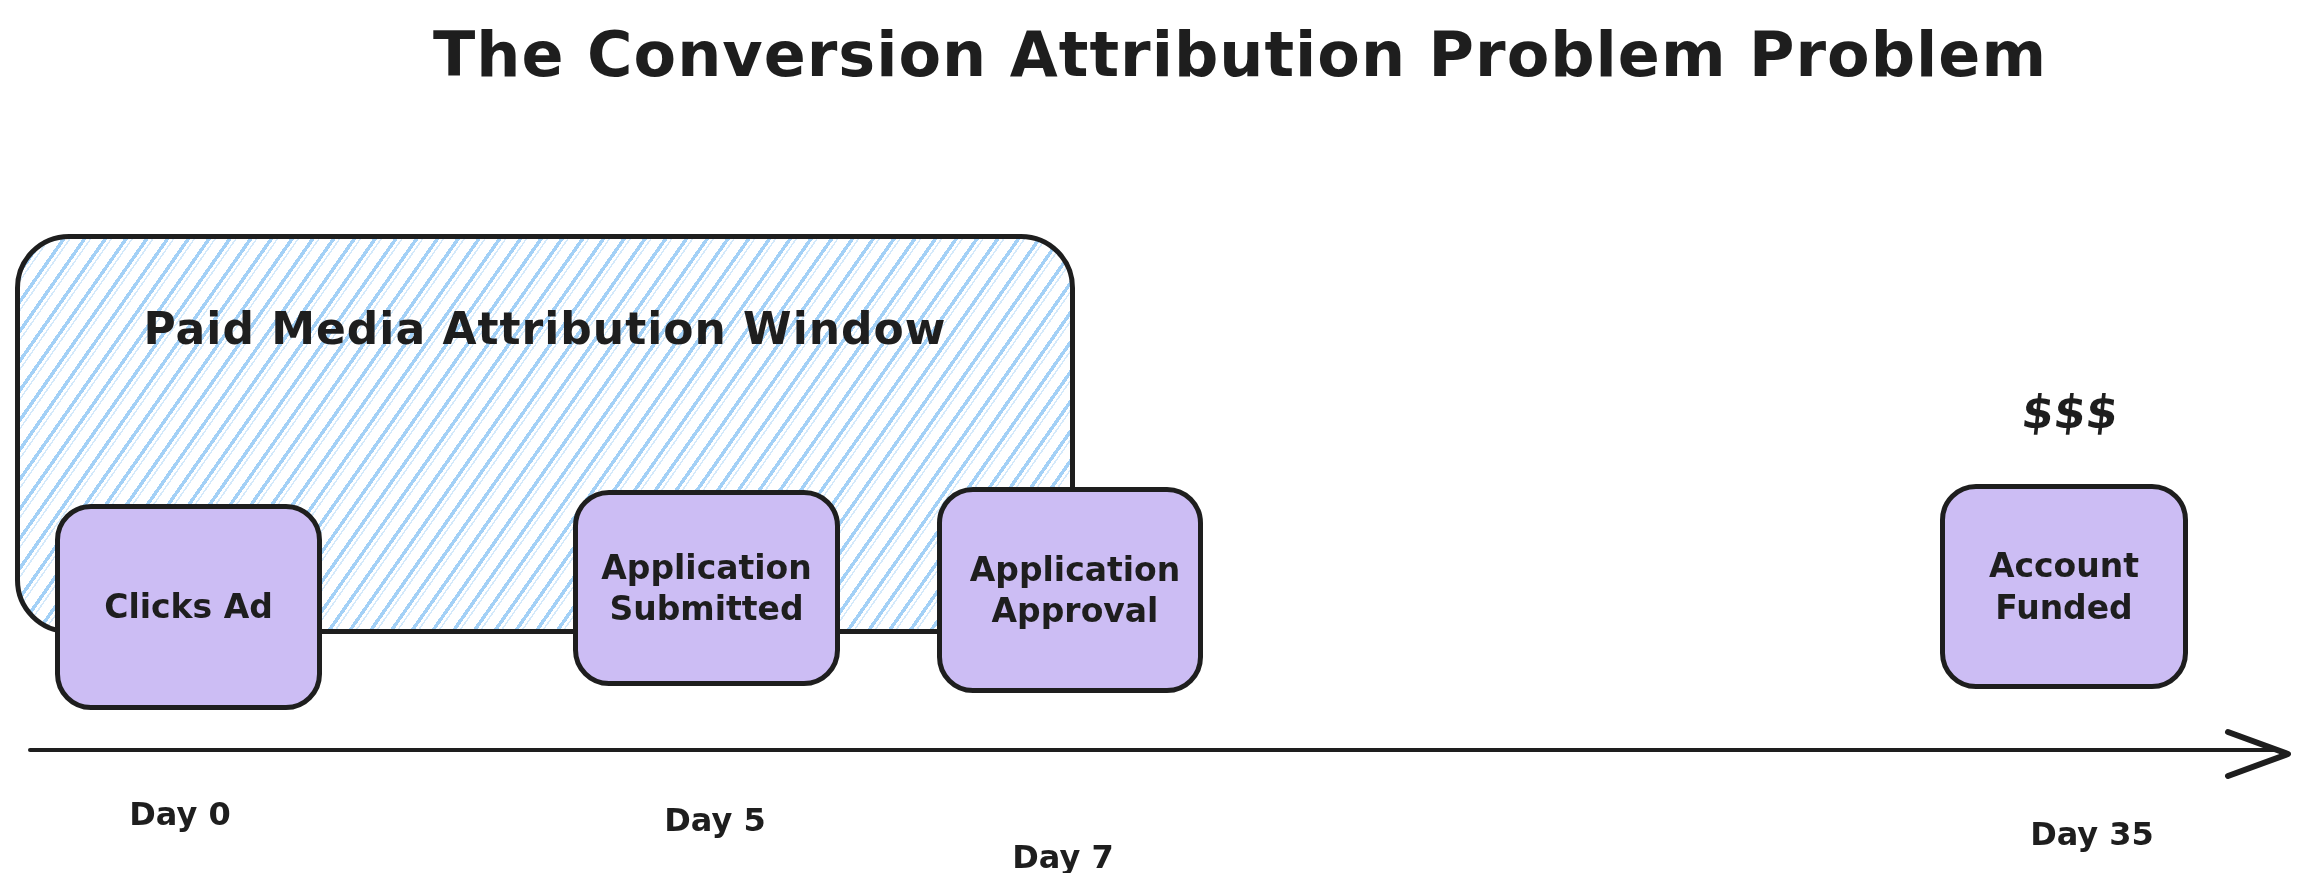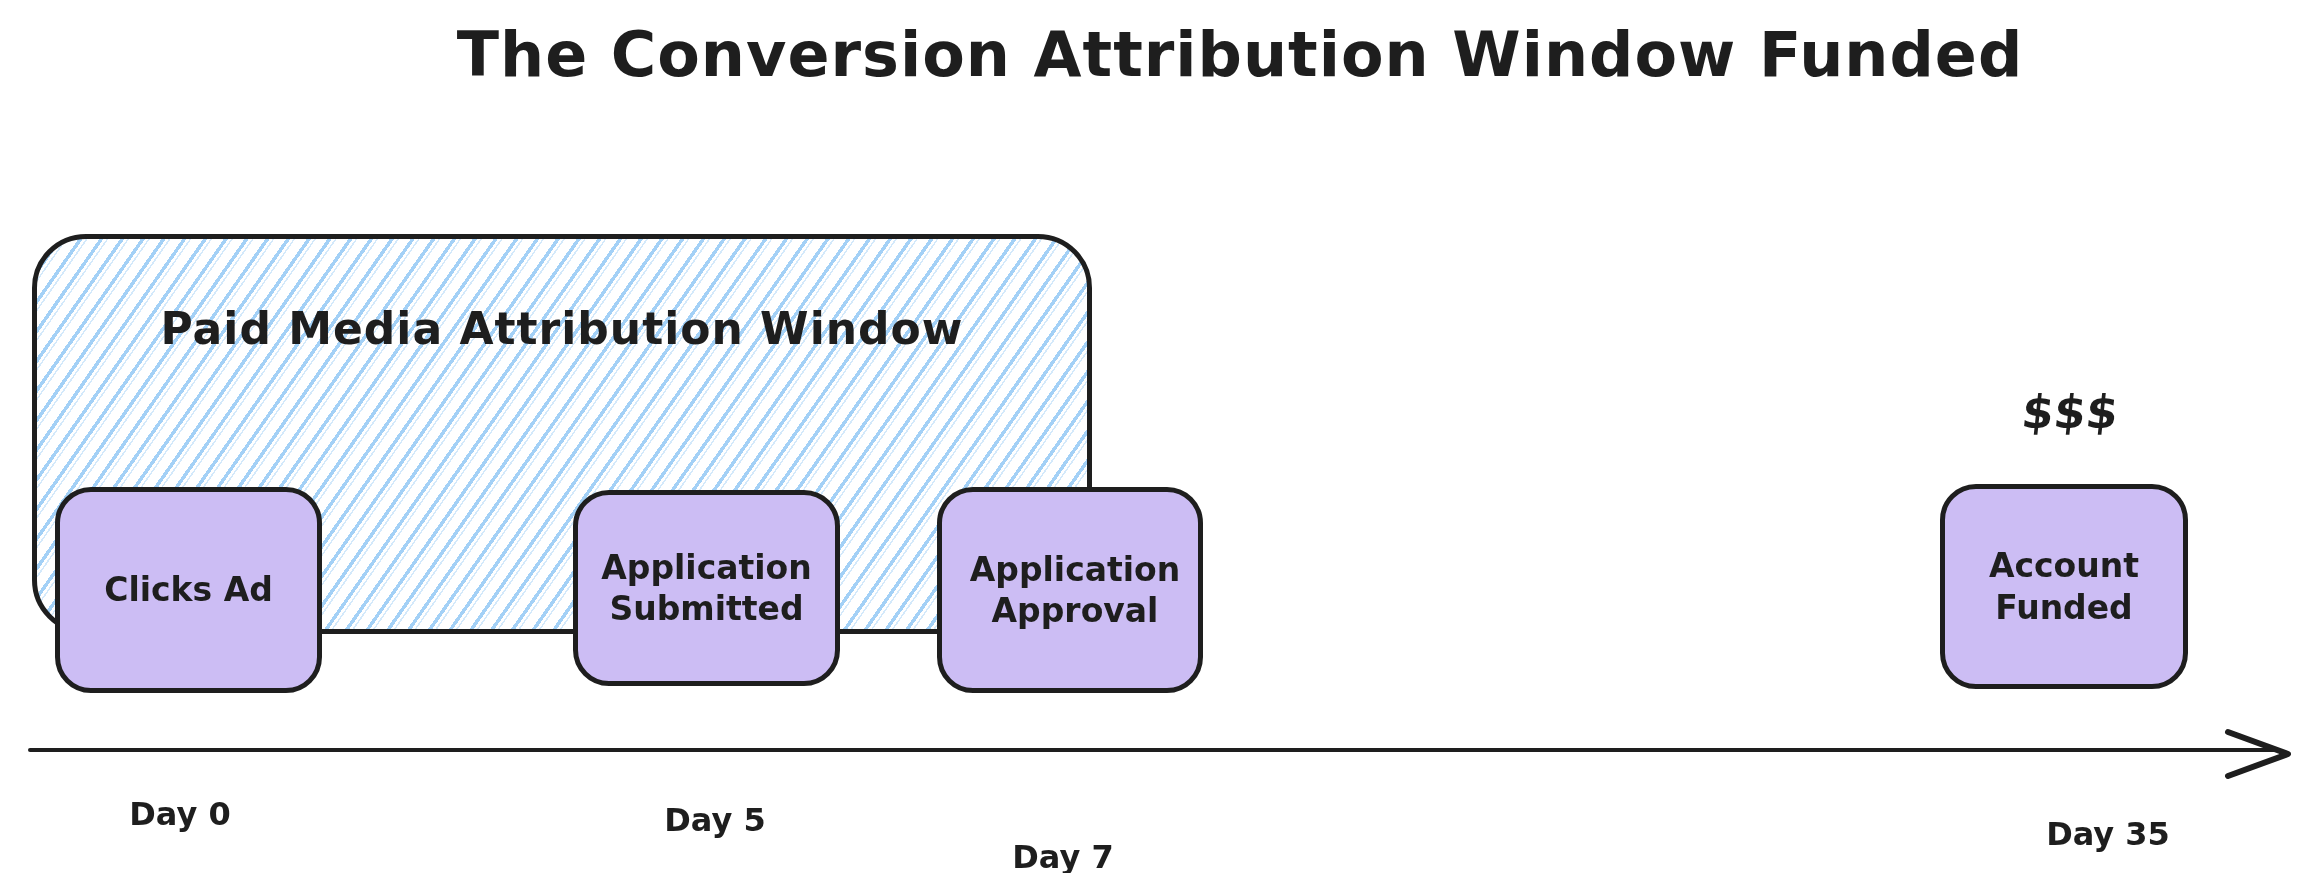--- a/index.html
+++ b/index.html
@@ -23,21 +23,21 @@
     transform: translateX(-50%);
     font-size: 62px;
     font-weight: bold;
     letter-spacing: 1px;
     white-space: nowrap;
   }
 
   
   .attribution-window {
     position: absolute;
-    left: 32px;
+    left: 15px;
     top: 234px;
     width: 1060px;
     height: 400px;
     border: 5px solid #1e1e1e;
     border-radius: 54px;
     background-color: #ffffff;
     background-image:
       repeating-linear-gradient(125deg,
         rgba(158, 206, 246, 0.95) 0px, rgba(158, 206, 246, 0.95) 3.5px,
         transparent 3.5px, transparent 17px),
@@ -65,21 +65,21 @@
     background: #ccbdf4;
     display: flex;
     align-items: center;
     justify-content: center;
     text-align: center;
     font-size: 33px;
     font-weight: 600;
     line-height: 1.25;
     padding: 0 14px;
   }
-  .event-clicks-ad            { left: 55px;   top: 487px; width: 267px; height: 206px; text-align: center; }
+  .event-clicks-ad            { left: 55px;   top: 504px; width: 267px; height: 206px; text-align: center; }
   .event-application-submitted{ left: 573px;  top: 490px; width: 267px; height: 196px; }
   .event-application-approval { left: 937px;  top: 487px; width: 266px; height: 206px; padding-left: 24px; }
   .event-account-funded       { left: 1940px; top: 484px; width: 248px; height: 205px; }
 
   .money-annotation {
     position: absolute;
     left: 2070px;
     top: 385px;
     transform: translateX(-50%) skewX(-6deg);
     font-size: 46px;
@@ -106,28 +106,28 @@
   .day-label {
     position: absolute;
     transform: translateX(-50%);
     font-size: 32px;
     font-weight: bold;
     white-space: nowrap;
   }
   .day-0  { left: 180px;  top: 795px; }
   .day-5  { left: 715px;  top: 801px; }
   .day-7  { left: 1063px; top: 838px; }
-  .day-35 { left: 2092px; top: 815px; margin-left: 16px; }
+  .day-35 { left: 2092px; top: 815px; }
 </style>
 </head>
 <body>
 
 <div class="canvas">
 
-  <div class="title">The Conversion Attribution Window Funded</div>
+  <div class="title">The Conversion Attribution Problem Problem</div>
 
   <div class="attribution-window">
     <div class="attribution-window-label">Paid Media Attribution Window</div>
   </div>
 
   <div class="event-box event-clicks-ad">
     <span>Clicks Ad</span>
   </div>
 
   <div class="event-box event-application-submitted">

